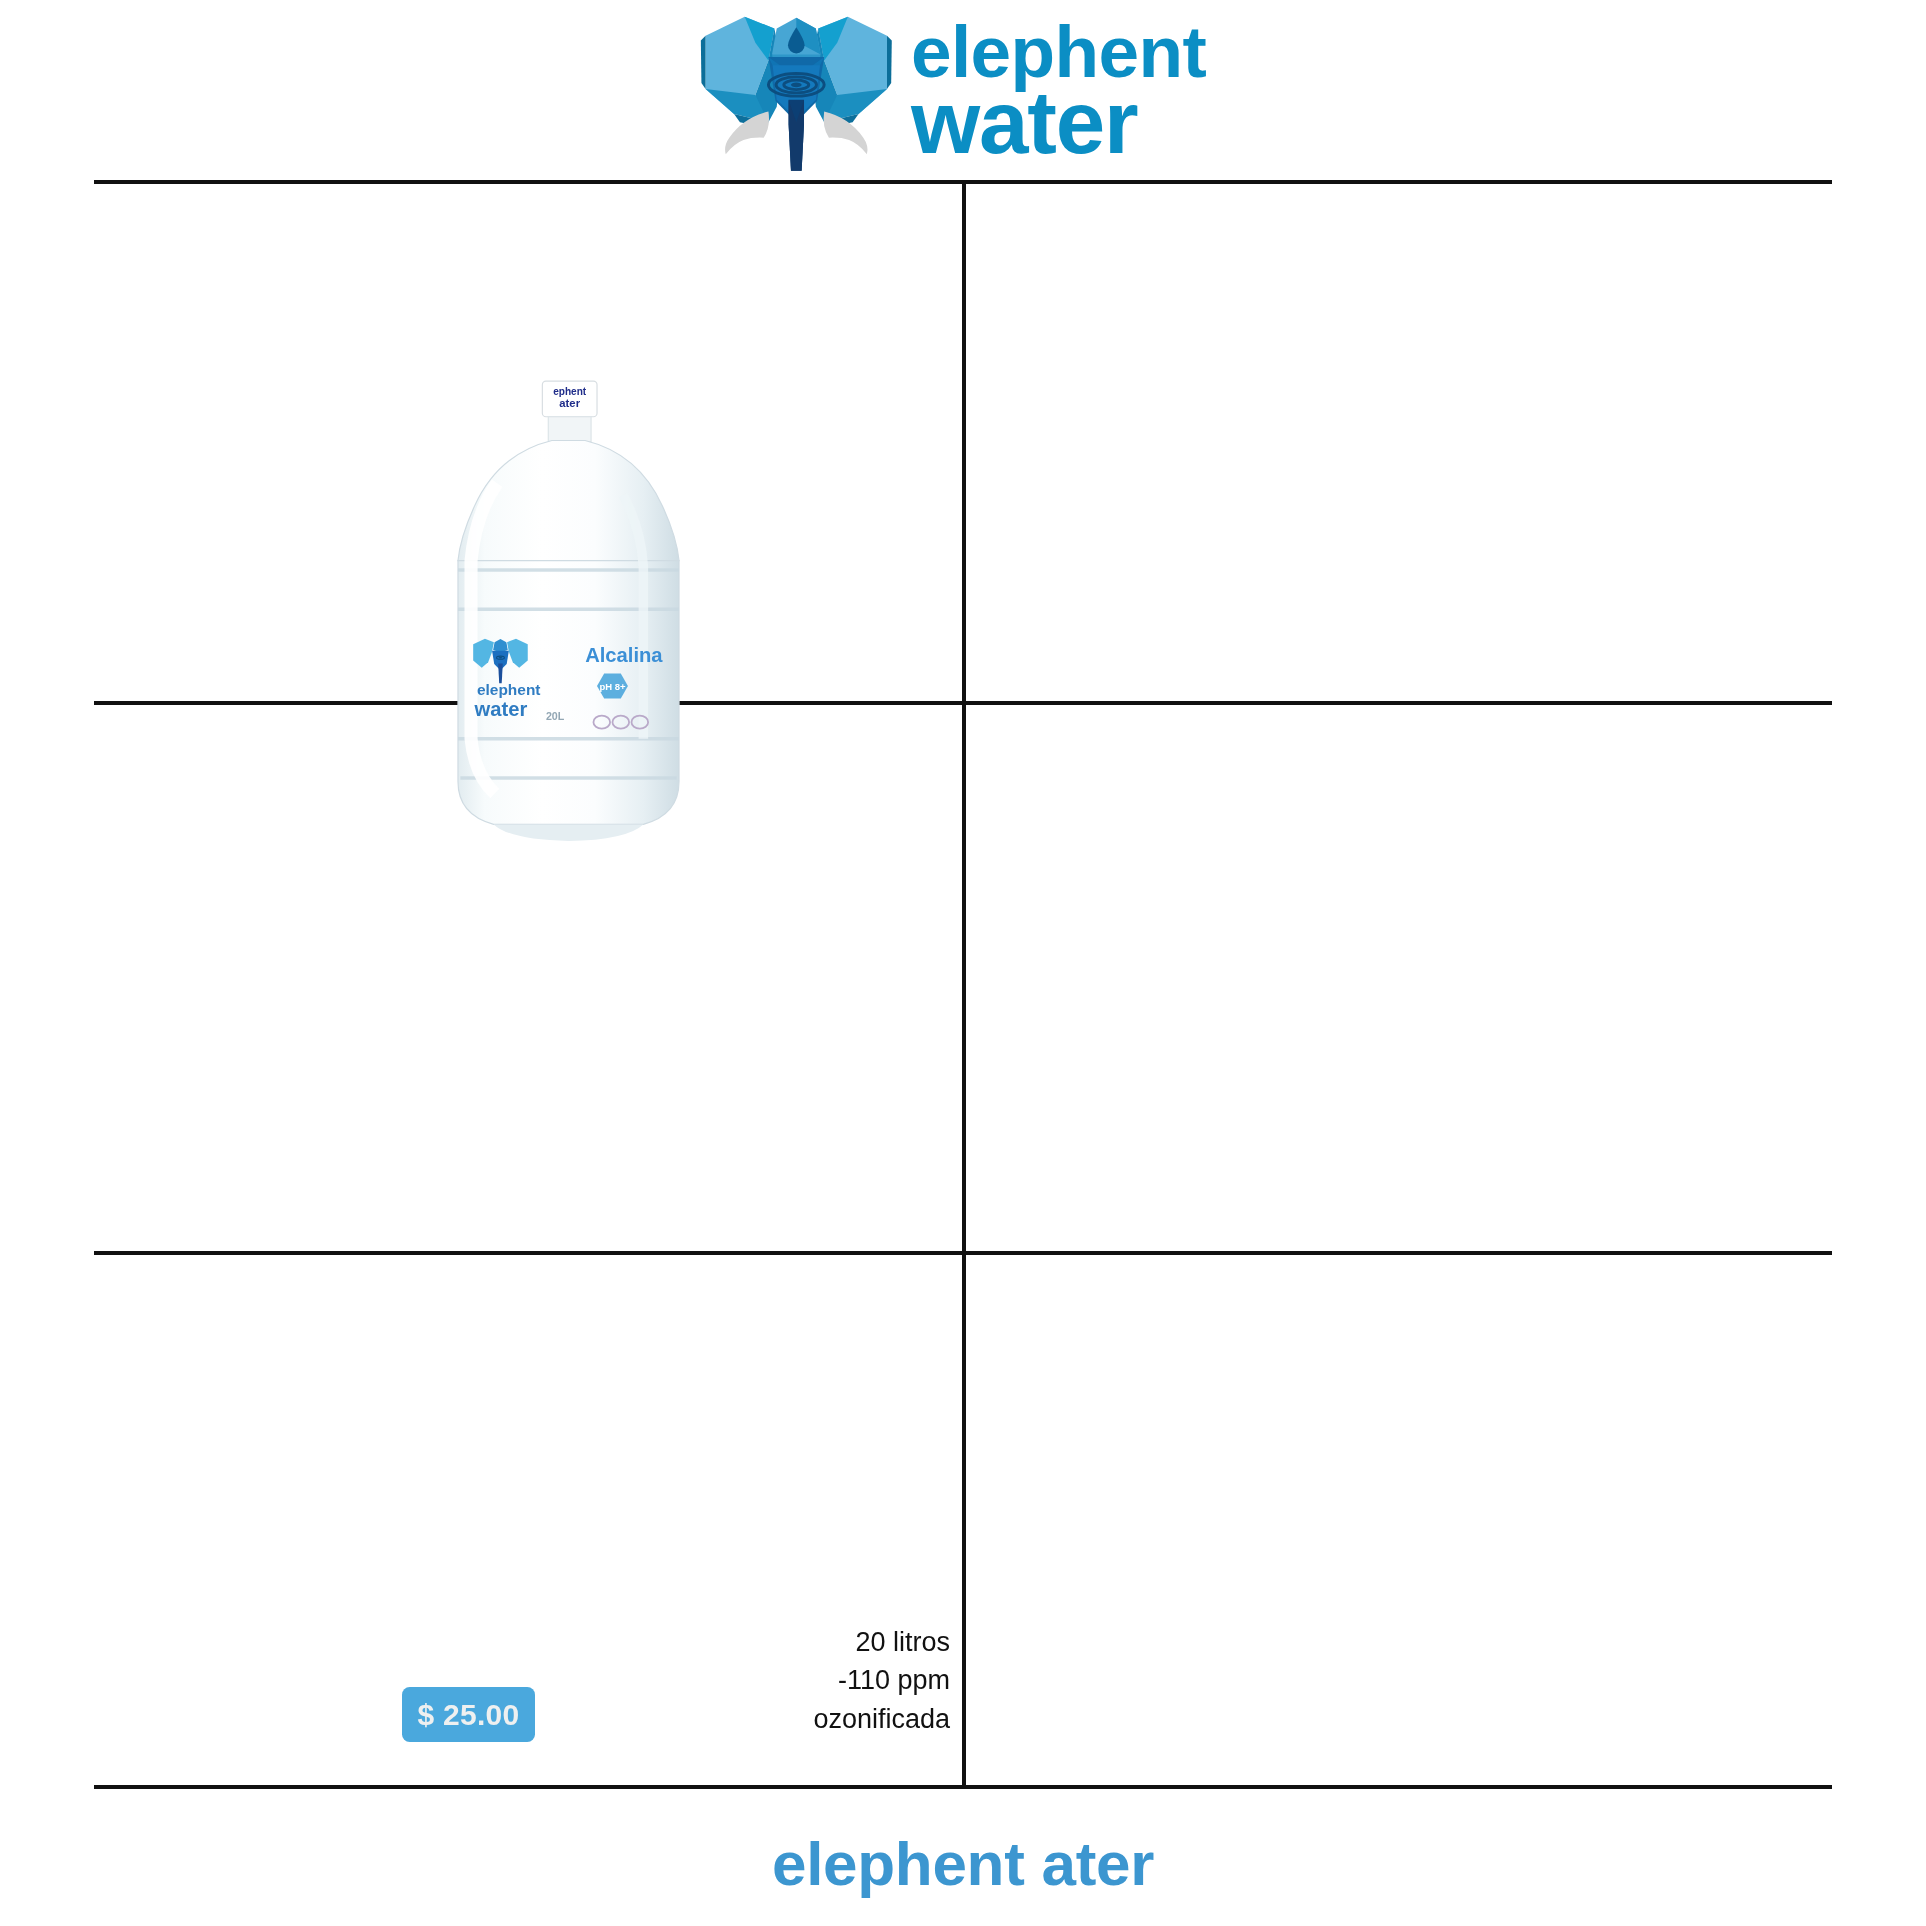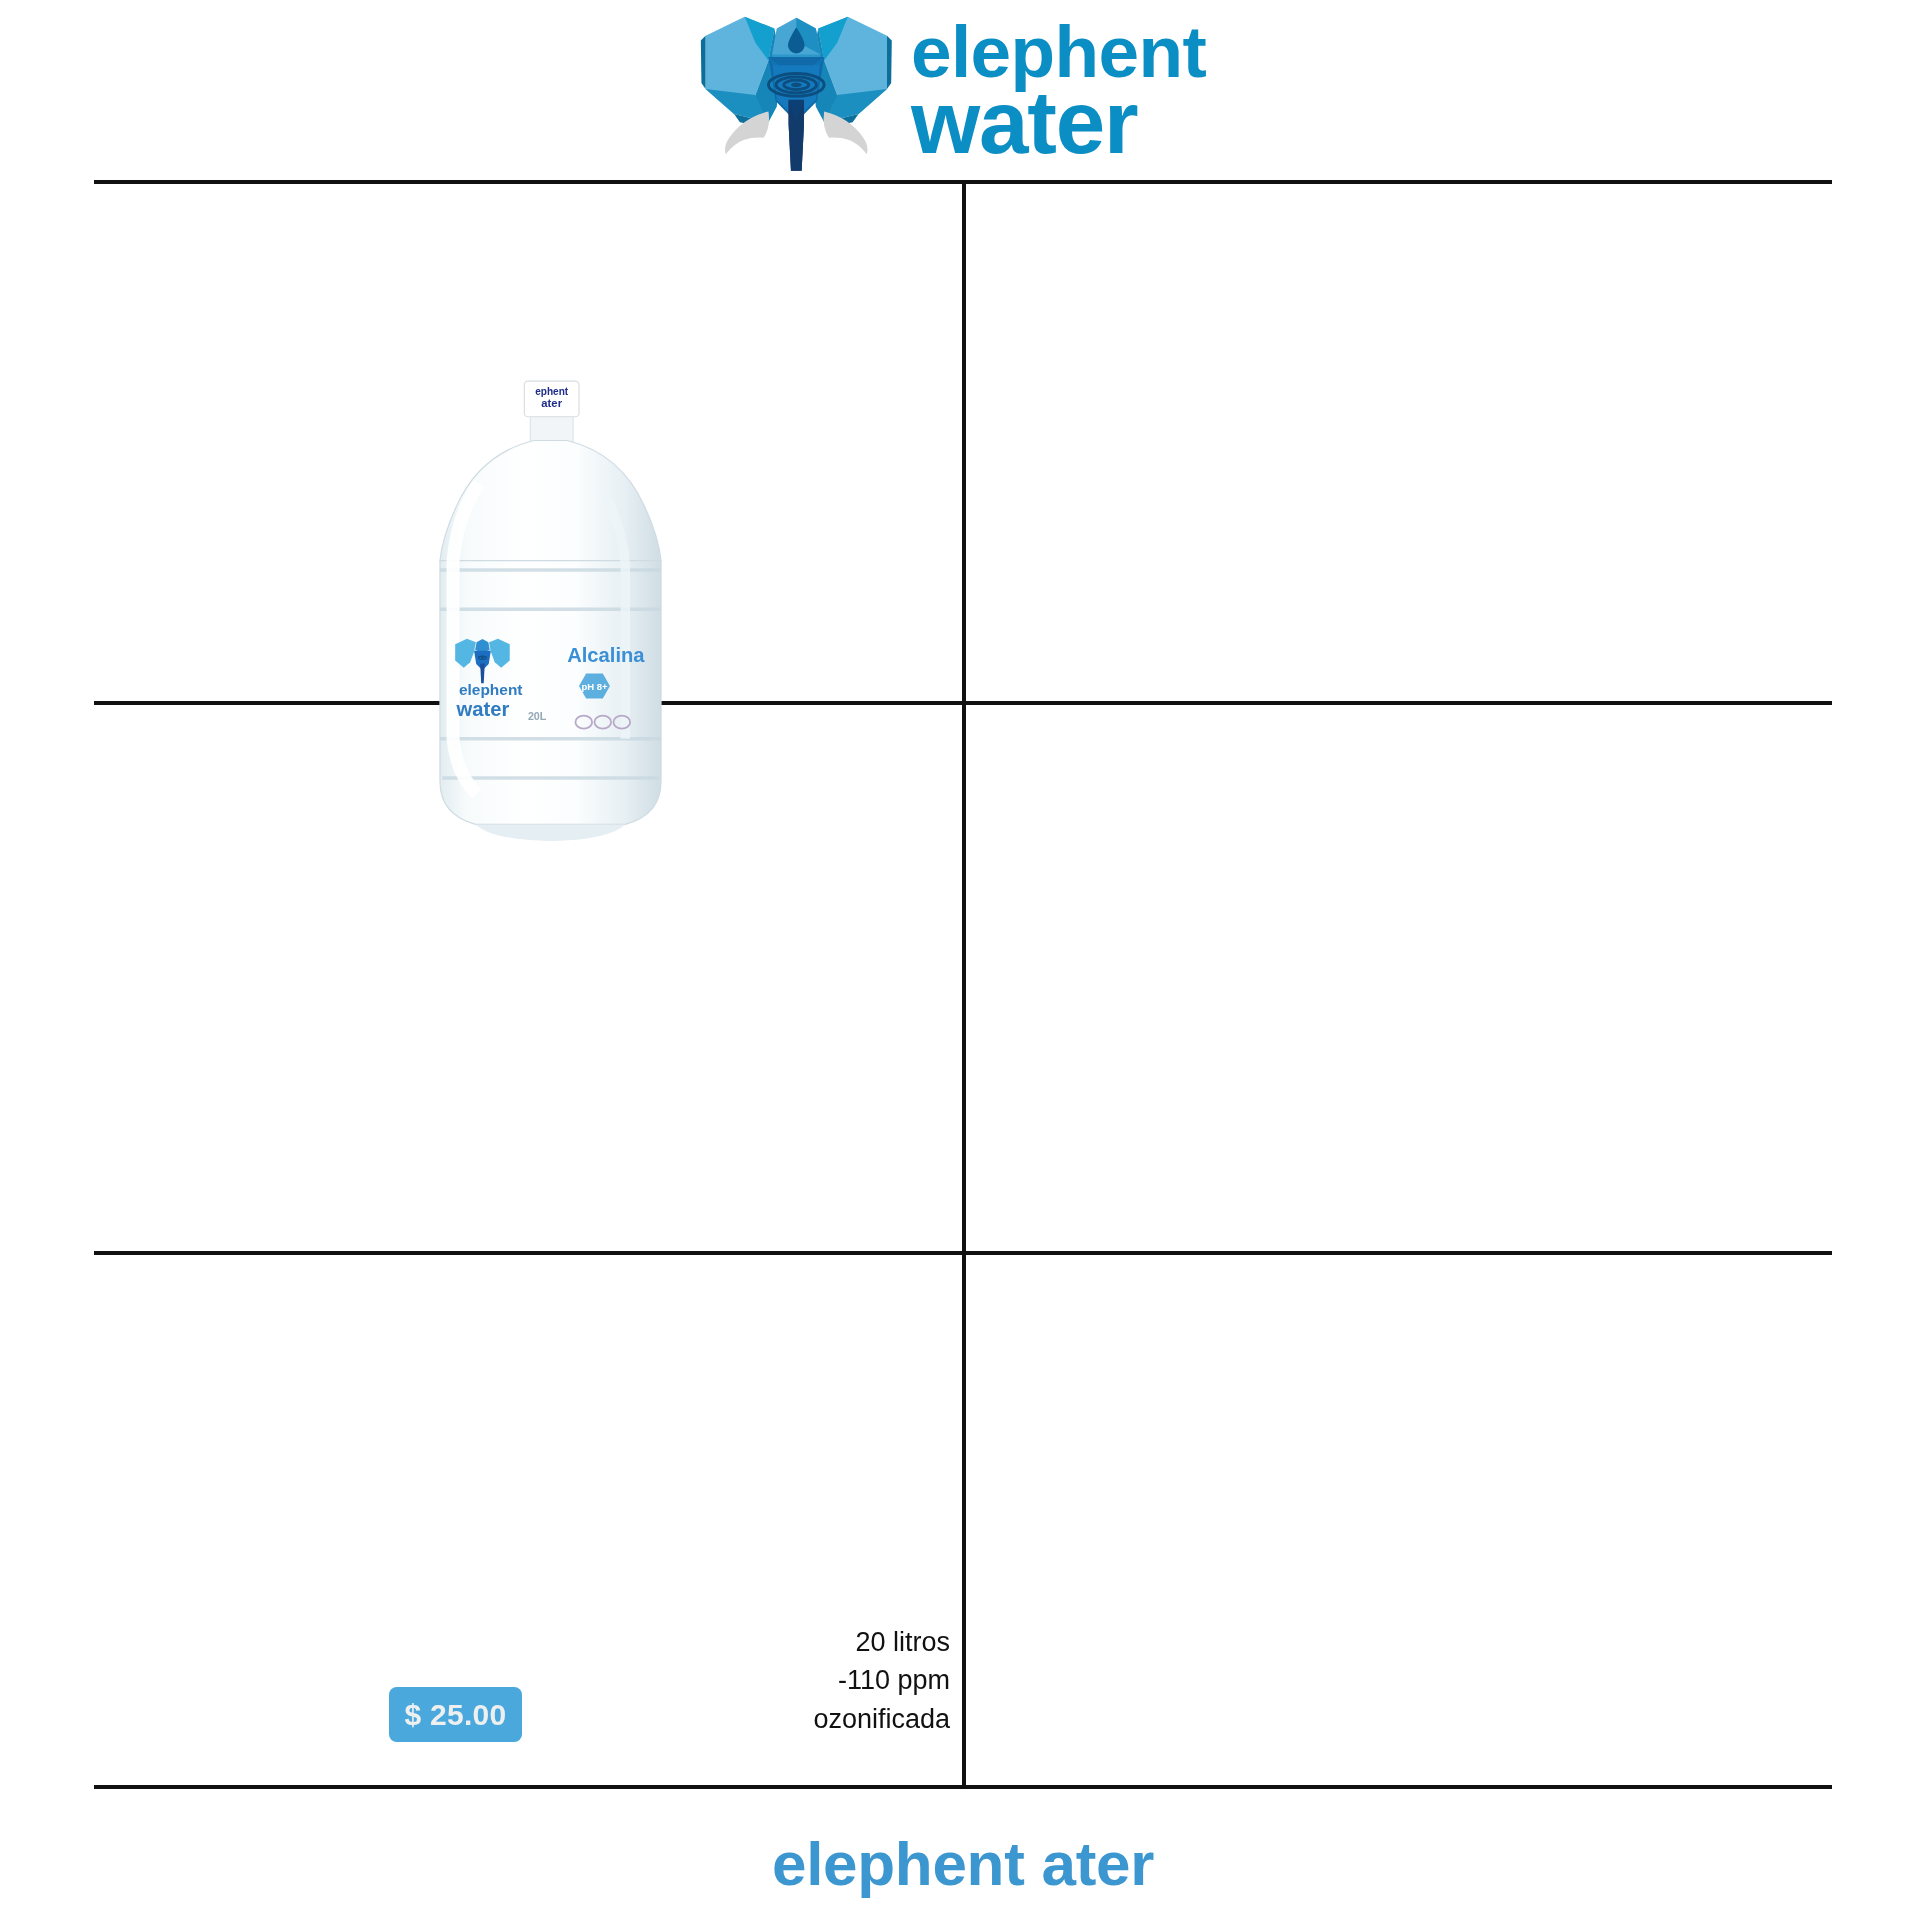--- a/index.html
+++ b/index.html
@@ -30,21 +30,21 @@
   
   .rule-h{position:absolute;background:#111111;height:3.6px;left:94px;width:1738px;}
   .rule-h.r1{top:180px;}
   .rule-h.r2{top:701px;}
   .rule-h.r3{top:1251px;}
   .rule-h.r4{top:1785px;}
   .rule-v{position:absolute;background:#111111;width:3.6px;left:962px;top:180px;height:1609px;}
 
   
   .cell{position:absolute;box-sizing:border-box;}
-  .c-r1c1{left:76px;top:180px;width:868px;height:522px;}
+  .c-r1c1{left:94px;top:180px;width:868px;height:522px;}
   .c-r1c2{left:965px;top:180px;width:866px;height:522px;}
   .c-r2c1{left:94px;top:705px;width:868px;height:546px;}
   .c-r2c2{left:965px;top:705px;width:866px;height:546px;}
   .c-r3c1{left:94px;top:1254px;width:868px;height:531px;}
   .c-r3c2{left:965px;top:1254px;width:866px;height:531px;}
 
   
   .prod-text{position:absolute;}
   .prod-title{
     font-size:57px;font-weight:bold;color:#050505;
@@ -61,21 +61,21 @@
   .badge{
     position:absolute;
     background:#4aa8dd;
     border-radius:7.7px;
     color:#eef0f0;
     font-size:30px;font-weight:bold;
     display:flex;align-items:center;justify-content:center;
     letter-spacing:0.3px;
     box-sizing:border-box;
   }
-  .b-purificada{left:295px;top:982px;width:133px;height:55px;}
+  .b-purificada{left:308px;top:982px;width:133px;height:55px;}
 
   
   .bottle{position:absolute;}
   .bot-alcalina{left:320px;top:196px;width:309px;height:482px;}
 
   
   .footer{
     position:absolute;left:0;top:1813px;width:1926px;height:101px;
     display:flex;align-items:center;justify-content:center;
   }

